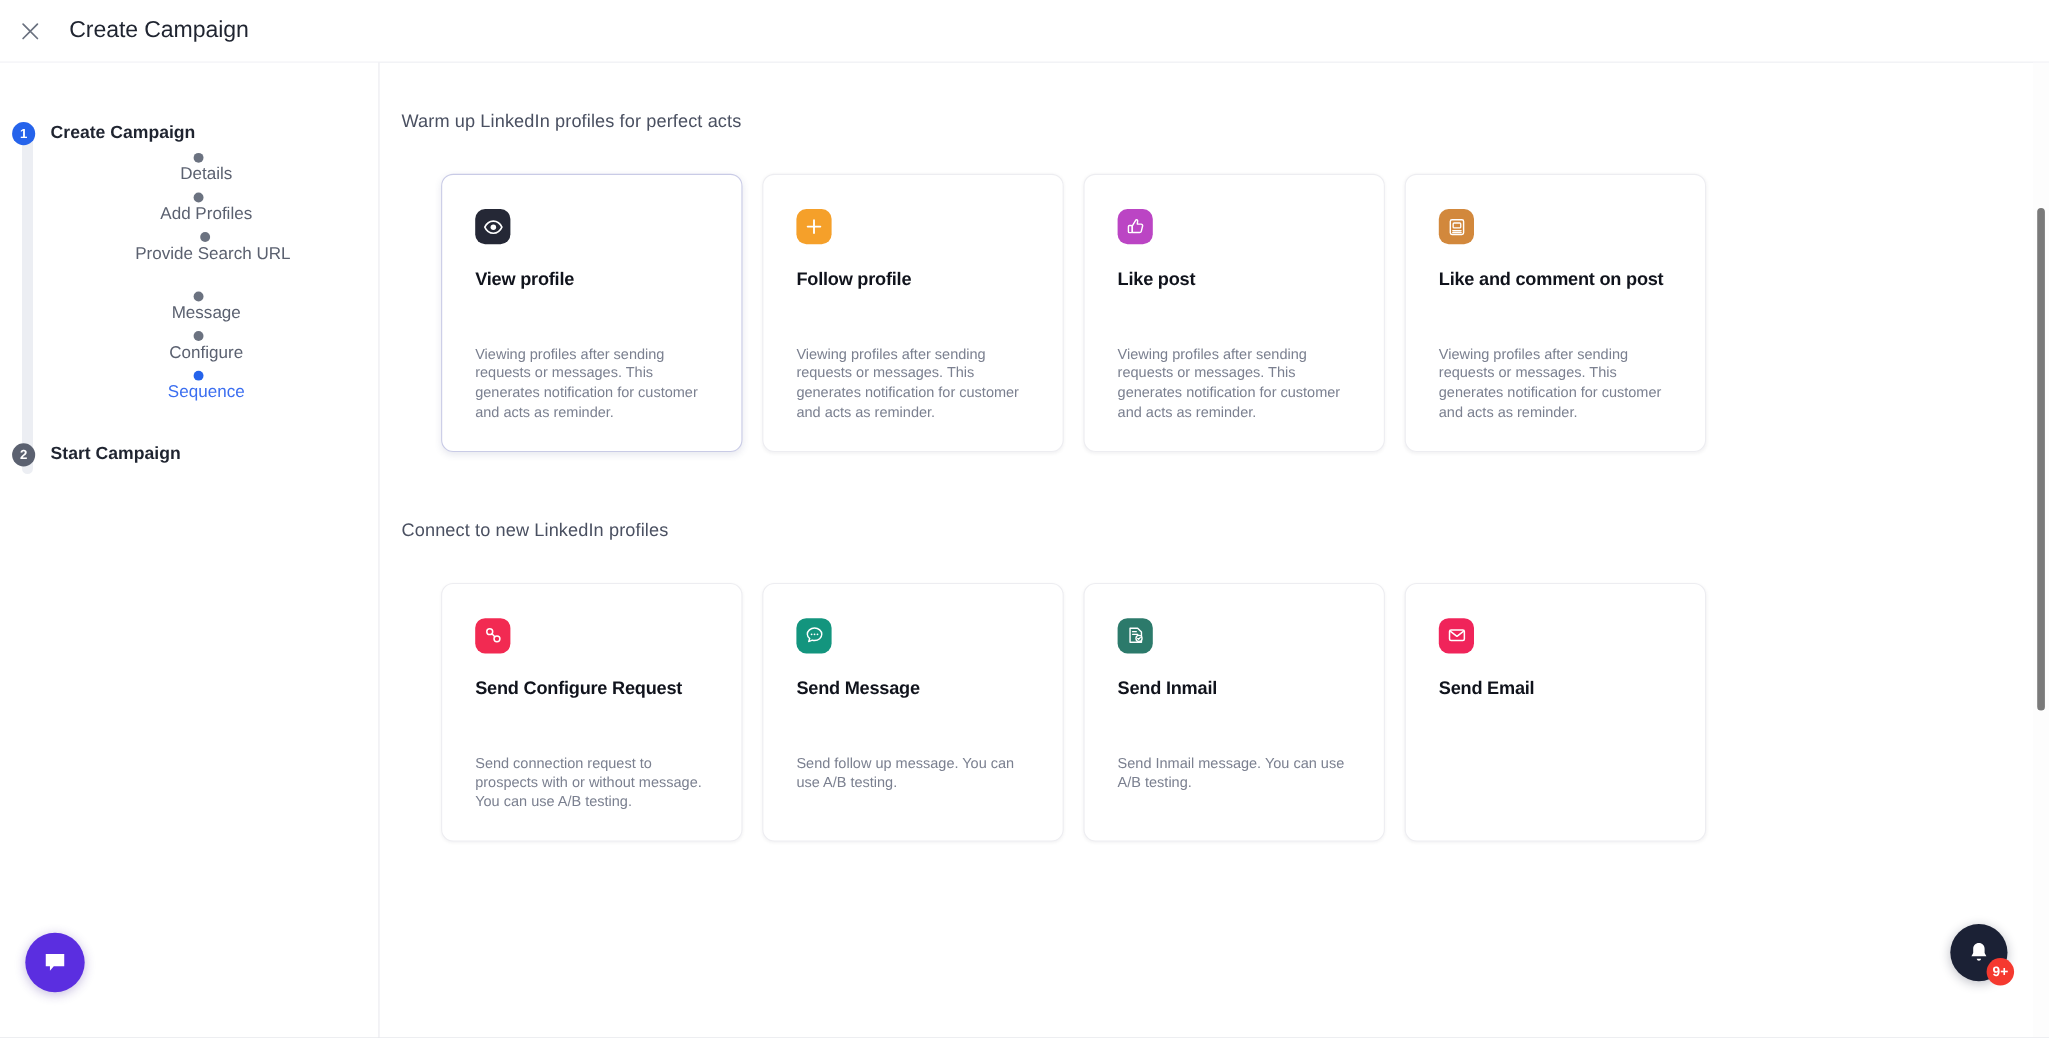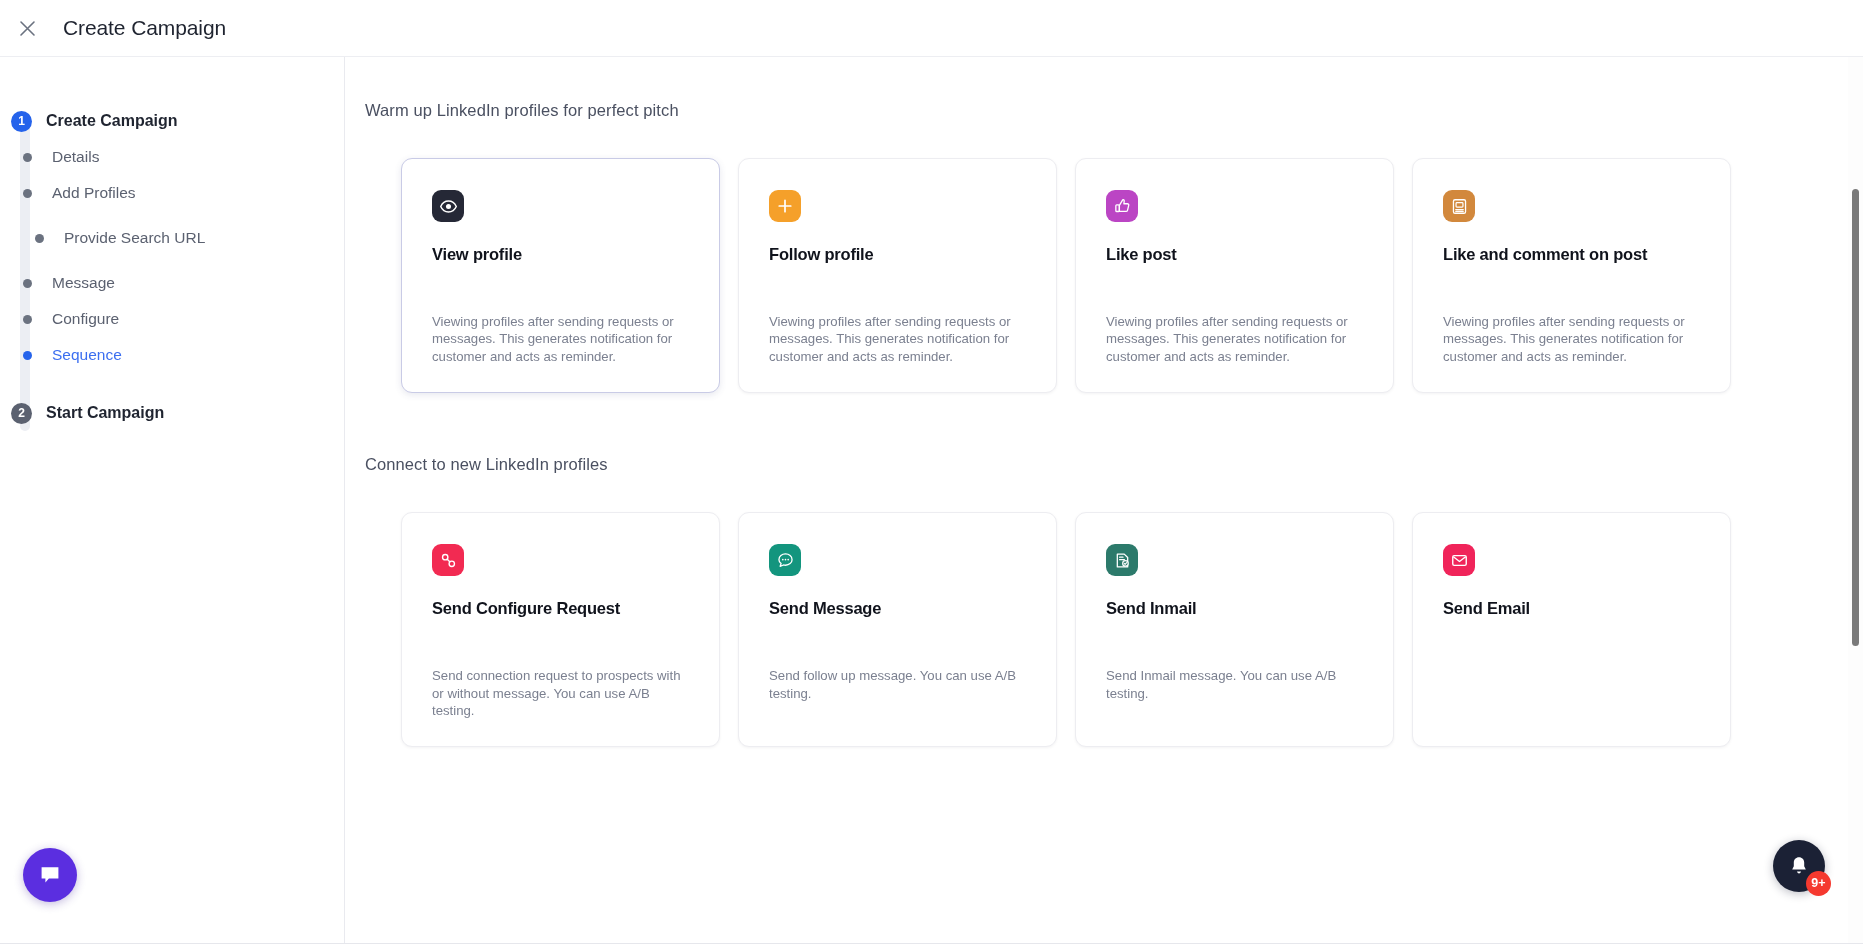--- a/index.html
+++ b/index.html
@@ -115,21 +115,21 @@
     color: #5b6170;
     line-height: 1.38;
     max-width: 170px;
   }
   .step-label.head {
     font-weight: 700;
     color: #1f2430;
     font-size: 16px;
   }
   .step-label.active { color: #3b6ef0; font-weight: 500; }
-  .step.sub { padding-left: 17px; }
+  .step.sub { padding-left: 17px; flex-direction: column; }
   .step.tall { min-height: 54px; margin-left: 12px; }
   .step-gap { height: 22px; }
 
   
   .main-scroll {
     position: relative;
     flex: 1 1 auto;
     border-left: 1px solid #e9eaef;
     overflow: hidden;
     padding-top: 44px;
@@ -144,21 +144,21 @@
   }
   .section + .section { margin-top: 40px; }
 
   .card-row {
     display: flex;
     gap: 18px;
     padding-left: 36px;
   }
 
   .card {
-    width: 319px;
+    width: 274px;
     min-height: 205px;
     background: #ffffff;
     border: 1px solid #ededf1;
     border-radius: 11px;
     box-shadow: 0 1px 3px rgba(23, 26, 40, 0.05);
     padding: 31px 30px 26px 30px;
     cursor: pointer;
   }
   .card.selected {
     border-color: #c9cbe6;
@@ -334,21 +334,21 @@
           </span>
           <span class="step-label head">Start Campaign</span>
         </div>
       </div>
     </div>
 
     <div class="main-scroll">
       <div class="content">
 
         <div class="section">
-          <div class="section-title">Warm up LinkedIn profiles for perfect pitch</div>
+          <div class="section-title">Warm up LinkedIn profiles for perfect acts</div>
           <div class="card-row">
 
             <div class="card selected">
               <div class="card-icon" style="background:#252836">
                 <svg width="19" height="19" viewBox="0 0 22 22" fill="none">
                   <path d="M2 11C4 6.5 7.4 4.6 11 4.6S18 6.5 20 11c-2 4.5-5.4 6.4-9 6.4S4 15.5 2 11Z" stroke="#ffffff" stroke-width="1.7" stroke-linejoin="round"></path>
                   <circle cx="11" cy="11" r="2.9" fill="#ffffff"></circle>
                 </svg>
               </div>
               <div class="card-title">View profile</div>

